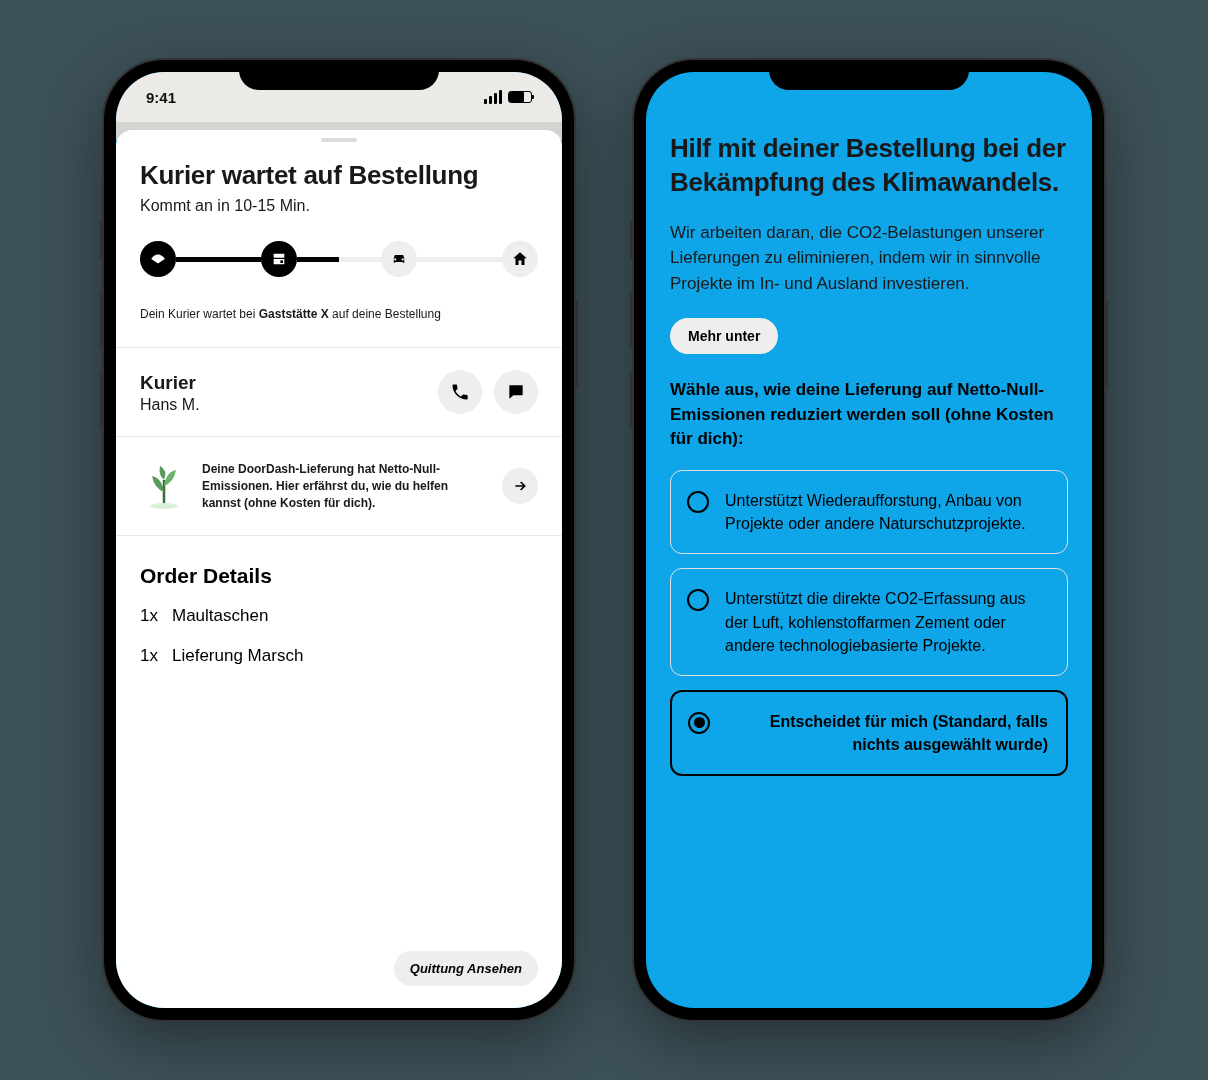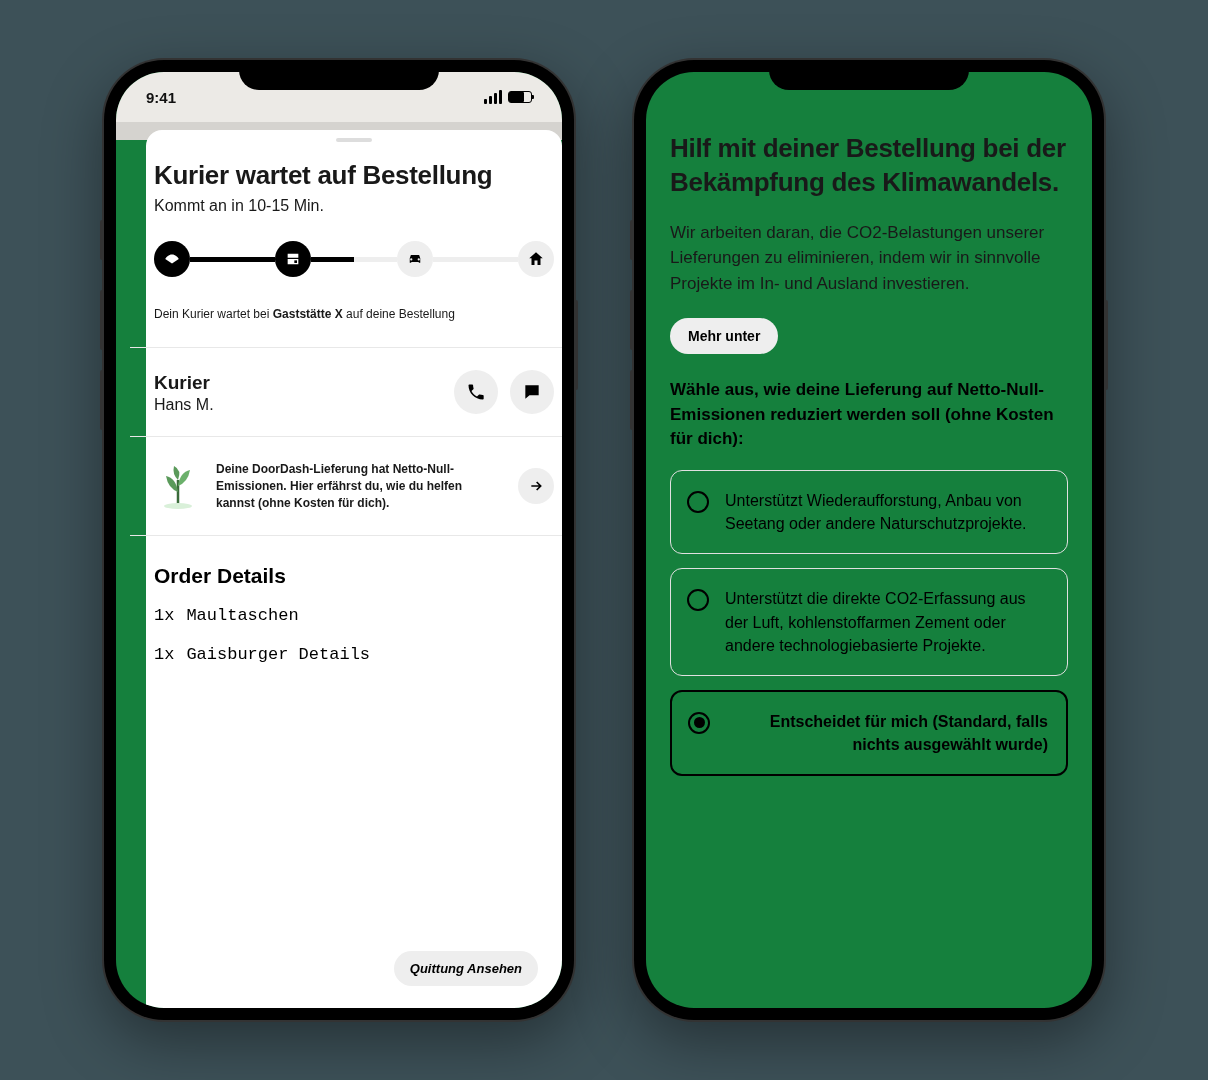--- a/index.html
+++ b/index.html
@@ -18,21 +18,21 @@
       height: 960px;
       background: #000;
       border-radius: 60px;
       padding: 12px;
       box-shadow: 0 0 0 2px #333, 0 20px 60px rgba(0,0,0,0.4);
       position: relative;
     }
     .phone-screen {
       width: 100%;
       height: 100%;
-      background: #15803d;
+      background: #0ea5e9;
       border-radius: 48px;
       overflow: hidden;
       position: relative;
     }
     .notch {
       position: absolute;
       top: 0;
       left: 50%;
       transform: translateX(-50%);
       width: 200px;
@@ -83,24 +83,23 @@
 
     .map-hint {
       height: 18px;
       background: #d5d3cf;
     }
 
     .sheet {
       background: #fff;
       border-radius: 16px 16px 0 0;
       margin-top: -10px;
-      padding: 8px 8px 0;
+      padding: 8px 24px 0;
       height: calc(100% - 58px);
       position: relative;
-      margin-left: 30px;
     }
     .grab-handle {
       width: 36px;
       height: 4px;
       background: #ddd;
       border-radius: 2px;
       margin: 0 auto 18px;
     }
     .title {
       font-size: 26px;
@@ -192,21 +191,20 @@
     .order-title {
       font-size: 21px;
       font-weight: 700;
       margin: 28px 0 18px;
     }
     .order-item {
       font-size: 17px;
       margin-bottom: 20px;
       display: flex;
       gap: 12px;
-      font-family: Liberation Mono, monospace;
     }
     .order-qty { min-width: 20px; }
 
     .receipt-btn {
       position: absolute;
       bottom: 22px;
       right: 24px;
       background: #eee;
       border: none;
       border-radius: 20px;
@@ -401,21 +399,21 @@
 
       <div class="divider"></div>
 
       <div class="order-title">Order Details</div>
       <div class="order-item">
         <span class="order-qty">1x</span>
         <span>Maultaschen</span>
       </div>
       <div class="order-item">
         <span class="order-qty">1x</span>
-        <span>Gaisburger Details</span>
+        <span>Lieferung Marsch</span>
       </div>
 
       <button class="receipt-btn">Quittung Ansehen</button>
     </div>
   </div>
 </div>
 
 <div class="phone-frame">
   <div class="side-button-left sbl1"></div>
   <div class="side-button-left sbl2"></div>
@@ -424,21 +422,21 @@
   <div class="notch"></div>
   <div class="phone-screen">
     <div class="p2-content">
       <div class="p2-title">Hilf mit deiner Bestellung bei der Bekämpfung des Klimawandels.</div>
       <div class="p2-body">Wir arbeiten daran, die CO2-Belastungen unserer Lieferungen zu eliminieren, indem wir in sinnvolle Projekte im In- und Ausland investieren.</div>
       <button class="more-btn">Mehr unter</button>
       <div class="choose-label">Wähle aus, wie deine Lieferung auf Netto-Null-Emissionen reduziert werden soll (ohne Kosten für dich):</div>
 
       <div class="option-card">
         <div class="radio"></div>
-        <div class="option-text">Unterstützt Wiederaufforstung, Anbau von Seetang oder andere Naturschutzprojekte.</div>
+        <div class="option-text">Unterstützt Wiederaufforstung, Anbau von Projekte oder andere Naturschutzprojekte.</div>
       </div>
       <div class="option-card">
         <div class="radio"></div>
         <div class="option-text">Unterstützt die direkte CO2-Erfassung aus der Luft, kohlenstoffarmen Zement oder andere technologiebasierte Projekte.</div>
       </div>
       <div class="option-card selected">
         <div class="radio checked"></div>
         <div class="option-text">Entscheidet für mich (Standard, falls nichts ausgewählt wurde)</div>
       </div>
 

